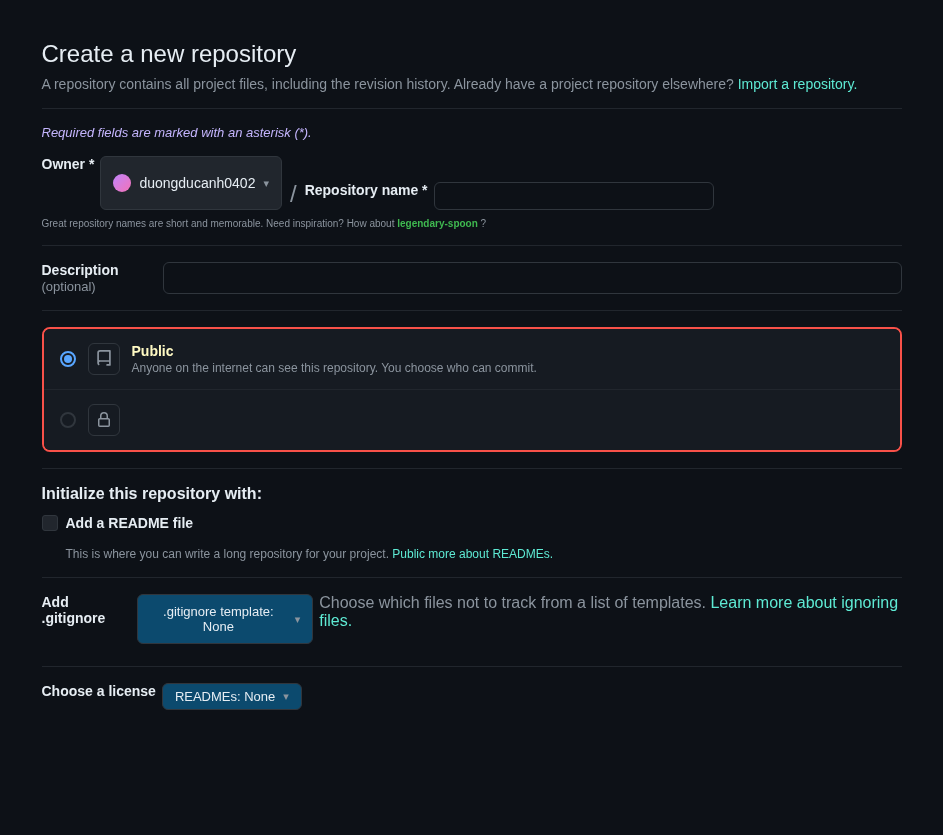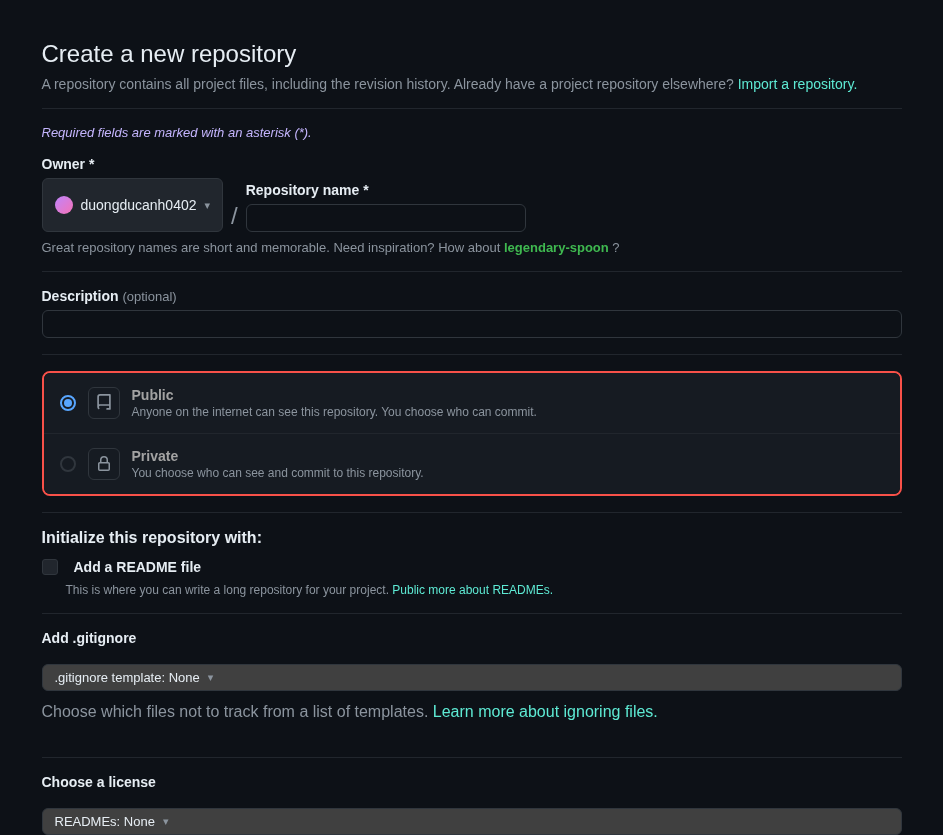--- a/index.html
+++ b/index.html
@@ -44,21 +44,21 @@
       margin-bottom: 16px;
     }
     .form-row {
       display: flex;
       align-items: flex-end;
       gap: 8px;
       margin-bottom: 8px;
     }
     .form-group {
       display: flex;
-      flex-direction: column;
+      flex-direction: row;
       gap: 6px;
     }
     .form-group label {
       font-size: 14px;
       font-weight: 600;
       color: #e6edf3;
     }
     .form-group label .optional {
       font-weight: 400;
       color: #8b949e;
@@ -98,21 +98,21 @@
       background: #0d1117;
       border: 1px solid #30363d;
       border-radius: 6px;
       padding: 5px 12px;
       color: #e6edf3;
       font-size: 14px;
       width: 280px;
       outline: none;
     }
     .repo-name-hint {
-      font-size: 13px;
+      font-size: 10px;
       color: #8b949e;
       margin: 8px 0 4px 0;
     }
     .repo-name-hint .suggested {
       color: #3fb950;
       font-weight: 600;
     }
     .description-input {
       width: 100%;
       background: #0d1117;
@@ -172,40 +172,40 @@
       display: flex;
       align-items: center;
       justify-content: center;
       color: #8b949e;
       font-size: 16px;
       flex-shrink: 0;
     }
     .visibility-text h3 {
       font-size: 14px;
       font-weight: 600;
-      color: #a3a3a3;
+      color: #fef9c3;
       margin-bottom: 2px;
     }
     .visibility-text p {
       font-size: 12px;
       color: #8b949e;
     }
 
     
     .section-title {
       font-size: 16px;
       font-weight: 600;
       color: #e6edf3;
       margin-bottom: 12px;
     }
     .checkbox-row {
       display: flex;
       align-items: flex-end;
-      gap: 16px;
-      margin-bottom: 8px;
+      gap: 8px;
+      margin-bottom: 16px;
     }
     .checkbox-box {
       width: 16px;
       height: 16px;
       border: 1px solid #30363d;
       border-radius: 3px;
       background: #21262d;
       cursor: pointer;
       flex-shrink: 0;
     }
@@ -217,21 +217,21 @@
     .checkbox-hint {
       font-size: 12px;
       color: #8b949e;
       margin: 4px 0 16px 24px;
     }
 
     .dropdown-btn {
       display: flex;
       align-items: center;
       gap: 8px;
-      background: #404040;
+      background: #0c4a6e;
       border: 1px solid #30363d;
       border-radius: 6px;
       padding: 5px 12px;
       color: #e6edf3;
       font-size: 13px;
       cursor: pointer;
       margin-bottom: 6px;
     }
     .dropdown-btn .chevron {
       color: #8b949e;
@@ -309,24 +309,20 @@
     </div>
 
     <div class="visibility-option">
       <div class="radio-btn"></div>
       <div class="visibility-icon">
 
         <svg width="16" height="16" viewBox="0 0 16 16" fill="#8b949e" xmlns="http://www.w3.org/2000/svg">
           <path d="M4 4a4 4 0 0 1 8 0v2h.25c.966 0 1.75.784 1.75 1.75v5.5A1.75 1.75 0 0 1 12.25 15h-8.5A1.75 1.75 0 0 1 2 13.25v-5.5C2 6.784 2.784 6 3.75 6H4Zm8.25 3.5h-8.5a.25.25 0 0 0-.25.25v5.5c0 .138.112.25.25.25h8.5a.25.25 0 0 0 .25-.25v-5.5a.25.25 0 0 0-.25-.25ZM10.5 6V4a2.5 2.5 0 0 0-5 0v2Z"></path>
         </svg>
       </div>
-      <div class="visibility-text">
-        <h3>Private</h3>
-        <p>You choose who can see and commit to this repository.</p>
-      </div>
     </div>
   </div>
 
   <hr class="divider">
 
   <div class="section-title">Initialize this repository with:</div>
 
   <div class="checkbox-row">
     <div class="checkbox-box"></div>
     <span class="checkbox-label">Add a README file</span>

